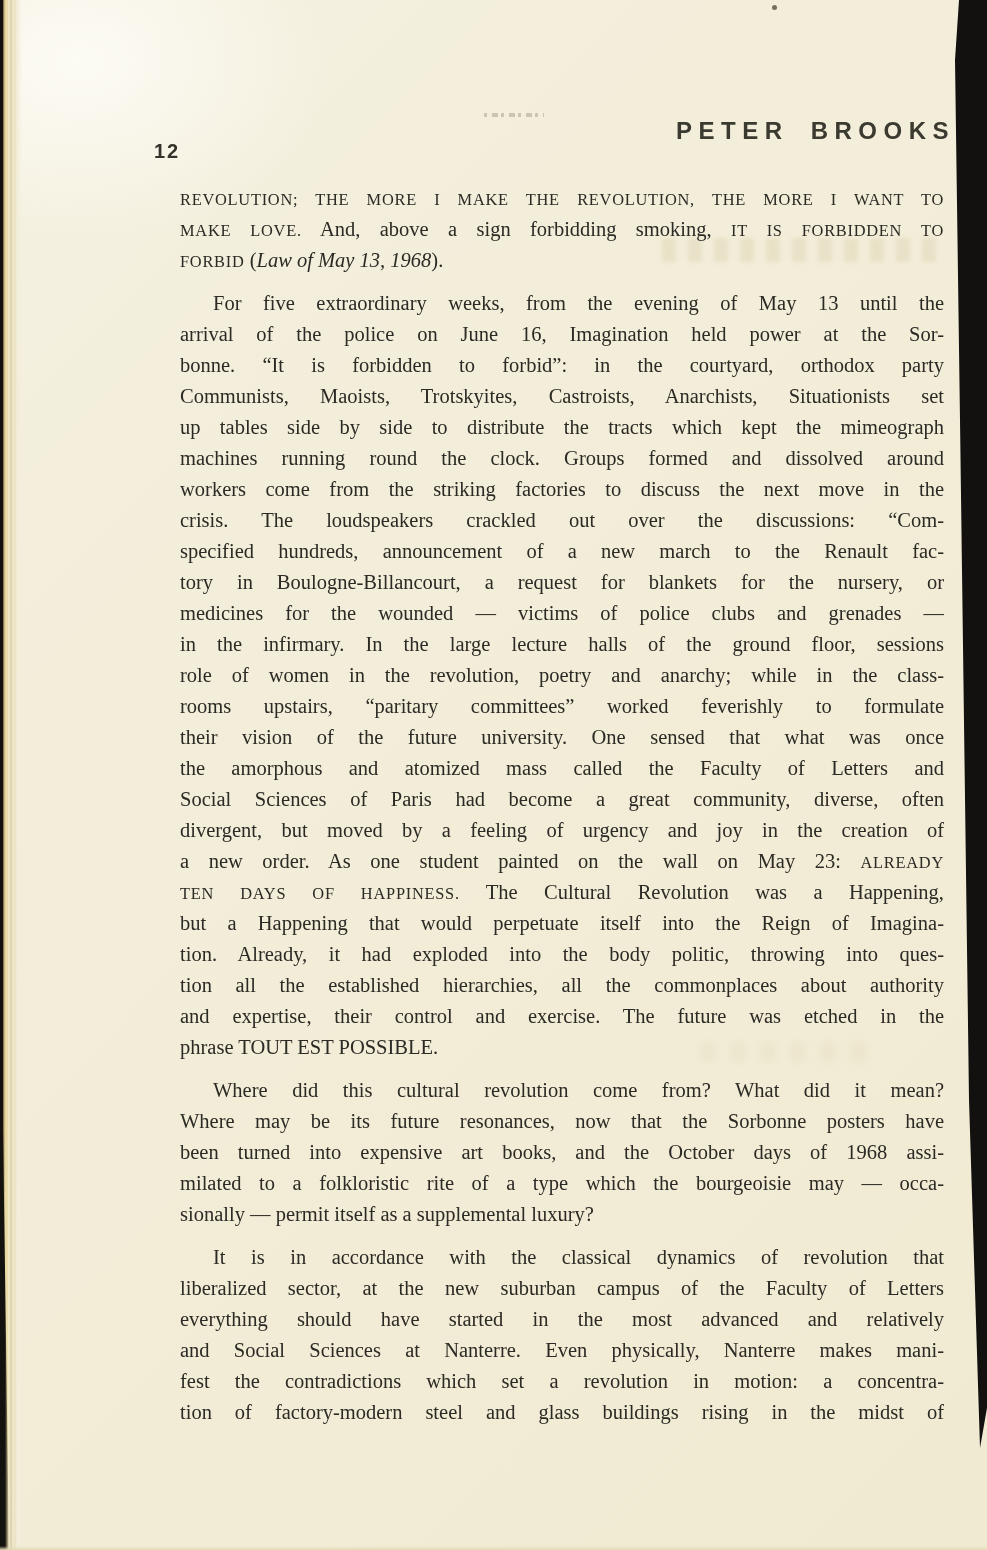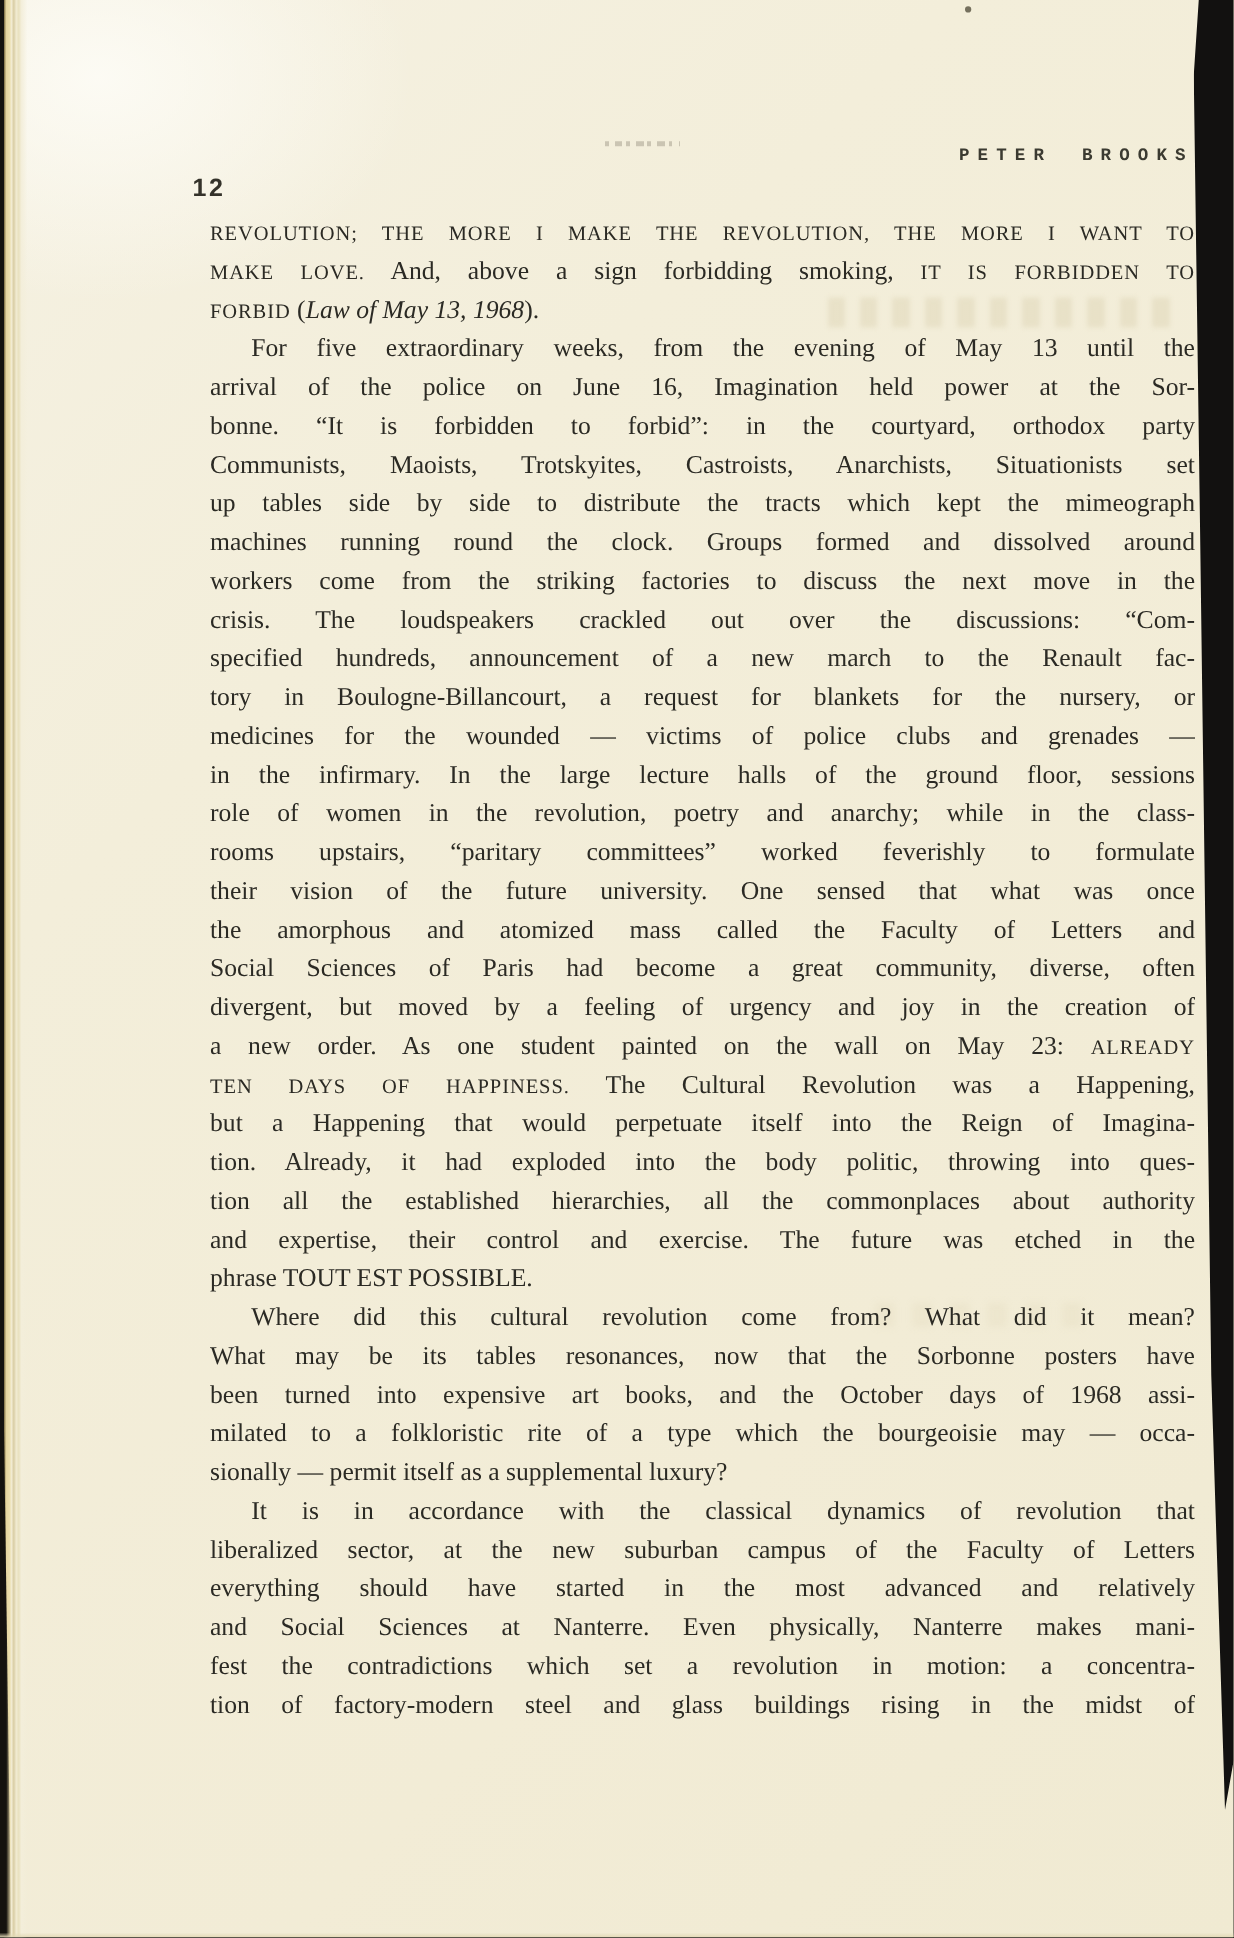--- a/index.html
+++ b/index.html
@@ -52,29 +52,29 @@
   }
   
   .running-head{position:absolute;left:0;right:0;top:116px;height:24px;color:#3a382f;}
   .page-number{
     position:absolute;left:154px;top:0;
     font-family:"Liberation Sans","DejaVu Sans",sans-serif;
     font-size:20px;font-weight:600;letter-spacing:2px;color:#34322a;margin-top:24px;
   }
   .head-author{
     position:absolute;right:32px;top:1px;
-    font-family:Liberation Mono, monospace;
-    font-size:14px;font-weight:700;letter-spacing:6.5px;word-spacing:9px;color:#3b3a31;
+    font-family:Liberation Sans, sans-serif;
+    font-size:24px;font-weight:700;letter-spacing:6.5px;word-spacing:9px;color:#3b3a31;
   }
   
   .text-block{
     position:absolute;left:168px;top:171px;width:788px;
     font-size:20.5px;line-height:31px;color:#2b2a24;
   }
-  .para{margin:0;}
+  .para{margin:12px;}
   .line{
     text-align:justify;text-align-last:justify;
     height:31px;overflow:hidden;white-space:normal;
   }
   .line.no-j{text-align-last:left;}
   .para.indent .line:first-child{text-indent:33px;}
   .seg{}
   .seg-sc{font-size:0.8em;letter-spacing:.045em;}
   .seg-i{font-style:italic;}
 </style>
@@ -126,21 +126,21 @@
         <div class="line"><span class="seg">a new order. As one student painted on the wall on May 23: </span><span class="seg seg-sc">ALREADY</span></div>
         <div class="line"><span class="seg seg-sc">TEN DAYS OF HAPPINESS.</span><span class="seg"> The Cultural Revolution was a Happening,</span></div>
         <div class="line"><span class="seg">but a Happening that would perpetuate itself into the Reign of Imagina-</span></div>
         <div class="line"><span class="seg">tion. Already, it had exploded into the body politic, throwing into ques-</span></div>
         <div class="line"><span class="seg">tion all the established hierarchies, all the commonplaces about authority</span></div>
         <div class="line"><span class="seg">and expertise, their control and exercise. The future was etched in the</span></div>
         <div class="line no-j"><span class="seg">phrase TOUT EST POSSIBLE.</span></div>
       </div>
       <div class="para indent">
         <div class="line"><span class="seg">Where did this cultural revolution come from? What did it mean?</span></div>
-        <div class="line"><span class="seg">What may be its tables resonances, now that the Sorbonne posters have</span></div>
+        <div class="line"><span class="seg">Where may be its future resonances, now that the Sorbonne posters have</span></div>
         <div class="line"><span class="seg">been turned into expensive art books, and the October days of 1968 assi-</span></div>
         <div class="line"><span class="seg">milated to a folkloristic rite of a type which the bourgeoisie may — occa-</span></div>
         <div class="line no-j"><span class="seg">sionally — permit itself as a supplemental luxury?</span></div>
       </div>
       <div class="para indent">
         <div class="line"><span class="seg">It is in accordance with the classical dynamics of revolution that</span></div>
         <div class="line"><span class="seg">liberalized sector, at the new suburban campus of the Faculty of Letters</span></div>
         <div class="line"><span class="seg">everything should have started in the most advanced and relatively</span></div>
         <div class="line"><span class="seg">and Social Sciences at Nanterre. Even physically, Nanterre makes mani-</span></div>
         <div class="line"><span class="seg">fest the contradictions which set a revolution in motion: a concentra-</span></div>

